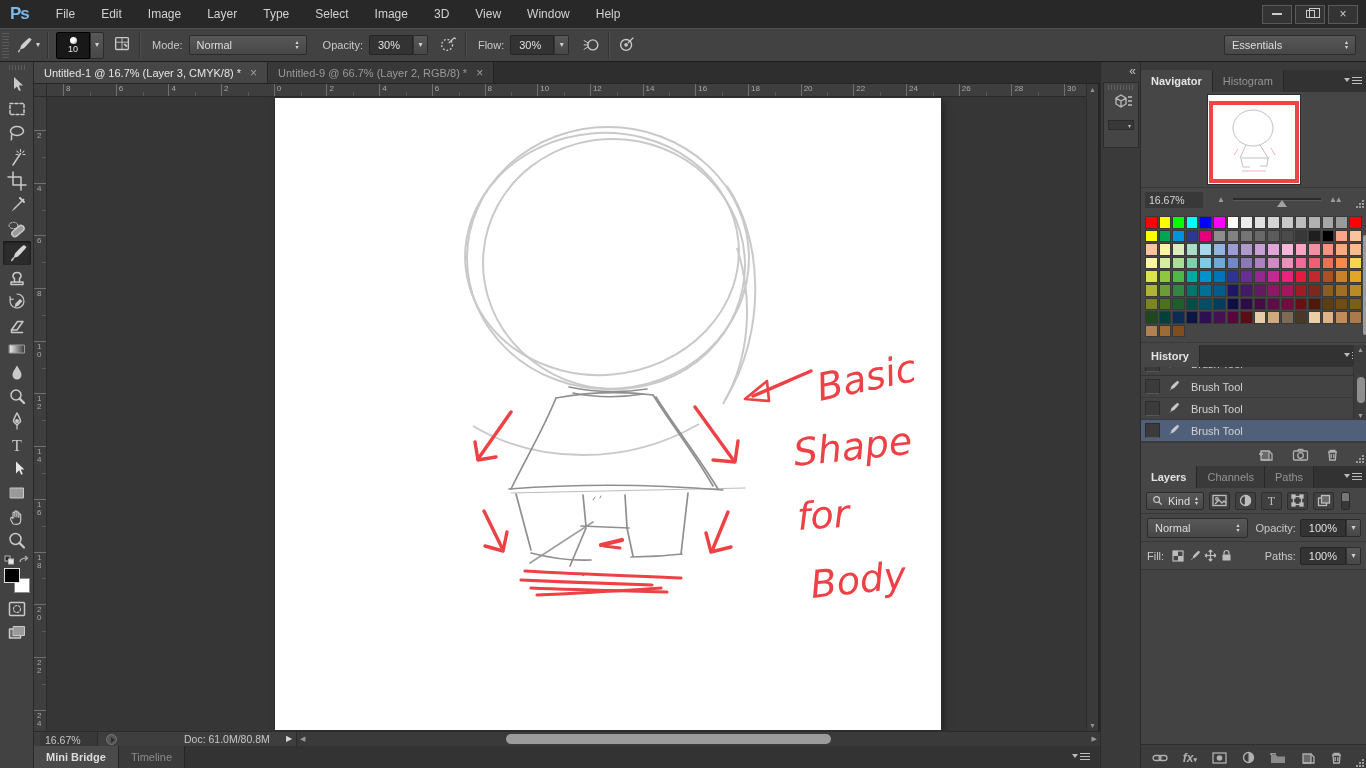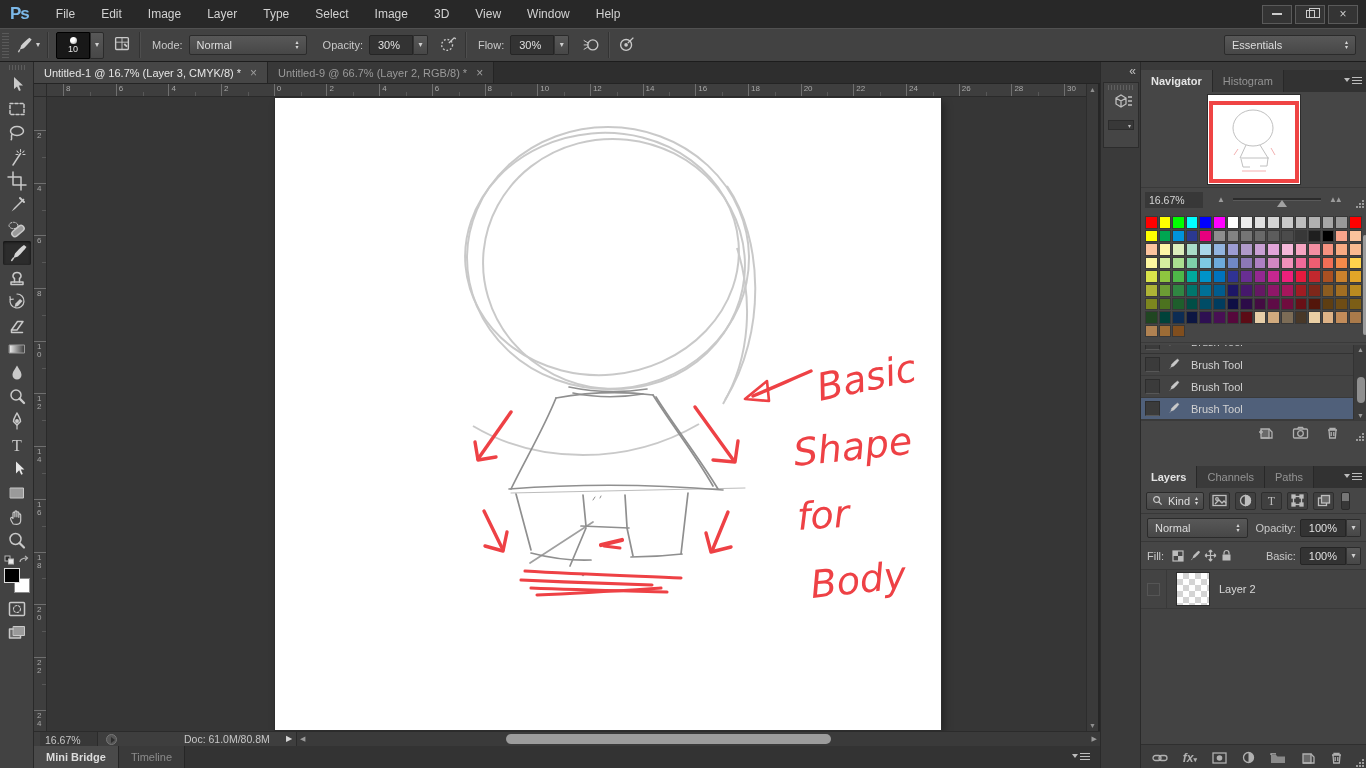--- a/index.html
+++ b/index.html
@@ -800,20 +800,27 @@
         </svg>
       <svg width="13" height="14" viewBox="0 0 13 14">
           <path d="M2 4h9M4 4V2.5h5V4M3 4l.7 8h5.6L10 4M5.2 6v4M7.8 6v4"></path>
         </svg>
       <span class="grip"></span>
     </div>
     <span class="sw-scroll"></span>
   </div>
 
   <div class="panel p-hist">
+    <div class="phead">
+      <span class="ptab active">History</span>
+      <span class="pmenu">
+          <i class="tri"></i>
+          <i class="bars"></i>
+        </span>
+    </div>
     <div class="hist-list">
 
         <div class="hrow clipped">
           <span class="hchk"></span>
           <span class="hbrush"><svg width="16" height="14" viewBox="0 0 22 22">
               <path d="M18 3c-3 2-7 6-9 8.5L7.5 16l4.5-1.5C14.5 12 18.5 8 20.5 5z"></path>
               <path d="M7.5 16l-1.8 2.8" fill="none"></path>
             </svg></span>
           <span>Brush Tool</span>
         </div>
@@ -960,39 +967,30 @@
           <svg width="13" height="13" viewBox="0 0 13 13">
             <path d="M6.5 1v11M1 6.5h11M6.5 1l-1.7 2M6.5 1l1.7 2M6.5 12l-1.7-2M6.5 12l1.7-2M1 6.5l2-1.7M1 6.5l2 1.7M12 6.5l-2-1.7M12 6.5l-2 1.7"></path>
           </svg>
         </span>
       <span class="lock-ic">
           <svg width="11" height="13" viewBox="0 0 11 13">
             <rect x="1.5" y="5.5" width="8" height="6" fill="#bdbdbd" stroke="none"></rect>
             <path d="M3 5.5V4a2.5 2.5 0 0 1 5 0v1.5"></path>
           </svg>
         </span>
-      <span class="llabel" style="margin-left:auto">Basic:</span>
+      <span class="llabel" style="margin-left:auto">Paths:</span>
       <span style="display:flex">
         <span class="num-well" style="min-width:38px;height:18px">100%</span>
         <span class="dd-btn" style="height:18px">
             <span class="caret-d">▾</span>
           </span>
       </span>
     </div>
     <div class="lay-list">
 
-        <div class="lrow no-eye">
-          <span class="eyecol">
-
-            <span class="eye-empty"></span>
-          </span>
-          <span class="lthumb"></span>
-          <span class="lname">Layer 2</span>
-
-        </div>
 
 
 
       </div>
     <div class="lay-foot">
       <svg width="16" height="10" viewBox="0 0 16 10">
           <rect x="1" y="2.5" width="8" height="5" rx="2.5"></rect>
           <rect x="7" y="2.5" width="8" height="5" rx="2.5"></rect>
         </svg>
       <span class="fx-txt">fx<span style="font-size:7px;font-style:normal">▾</span></span>

